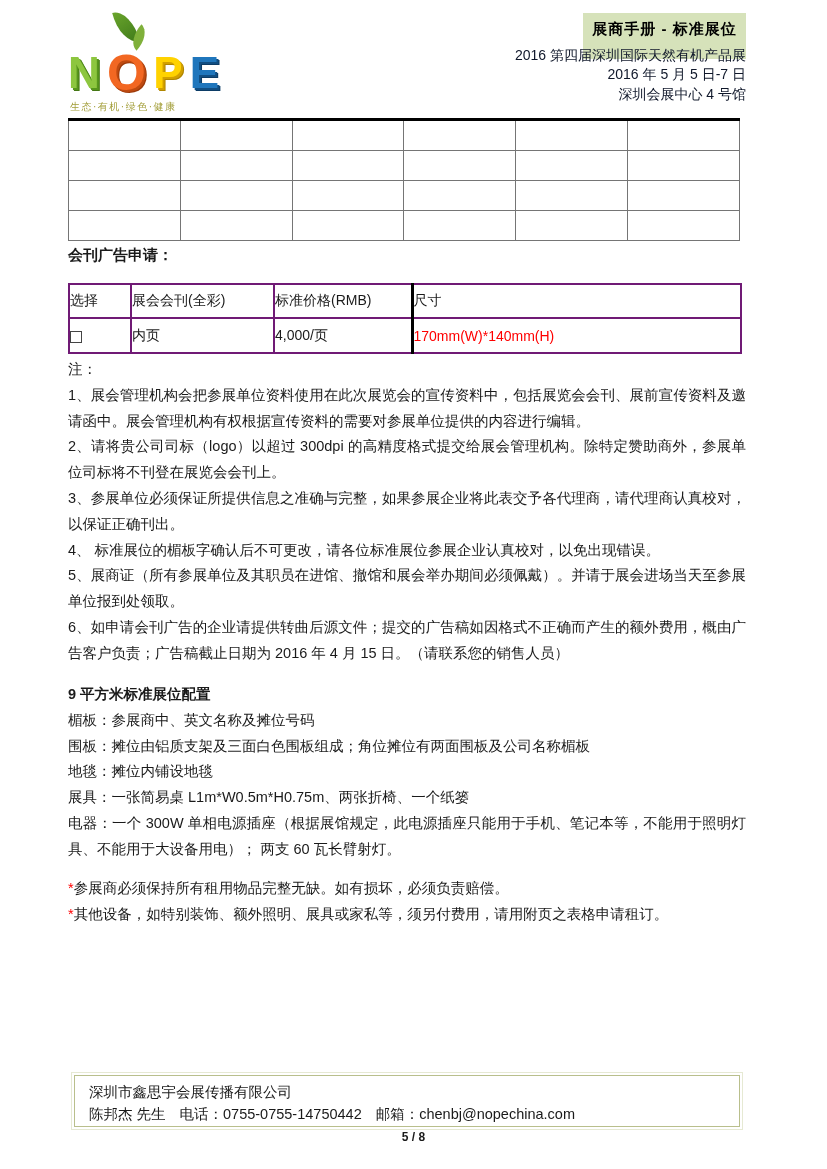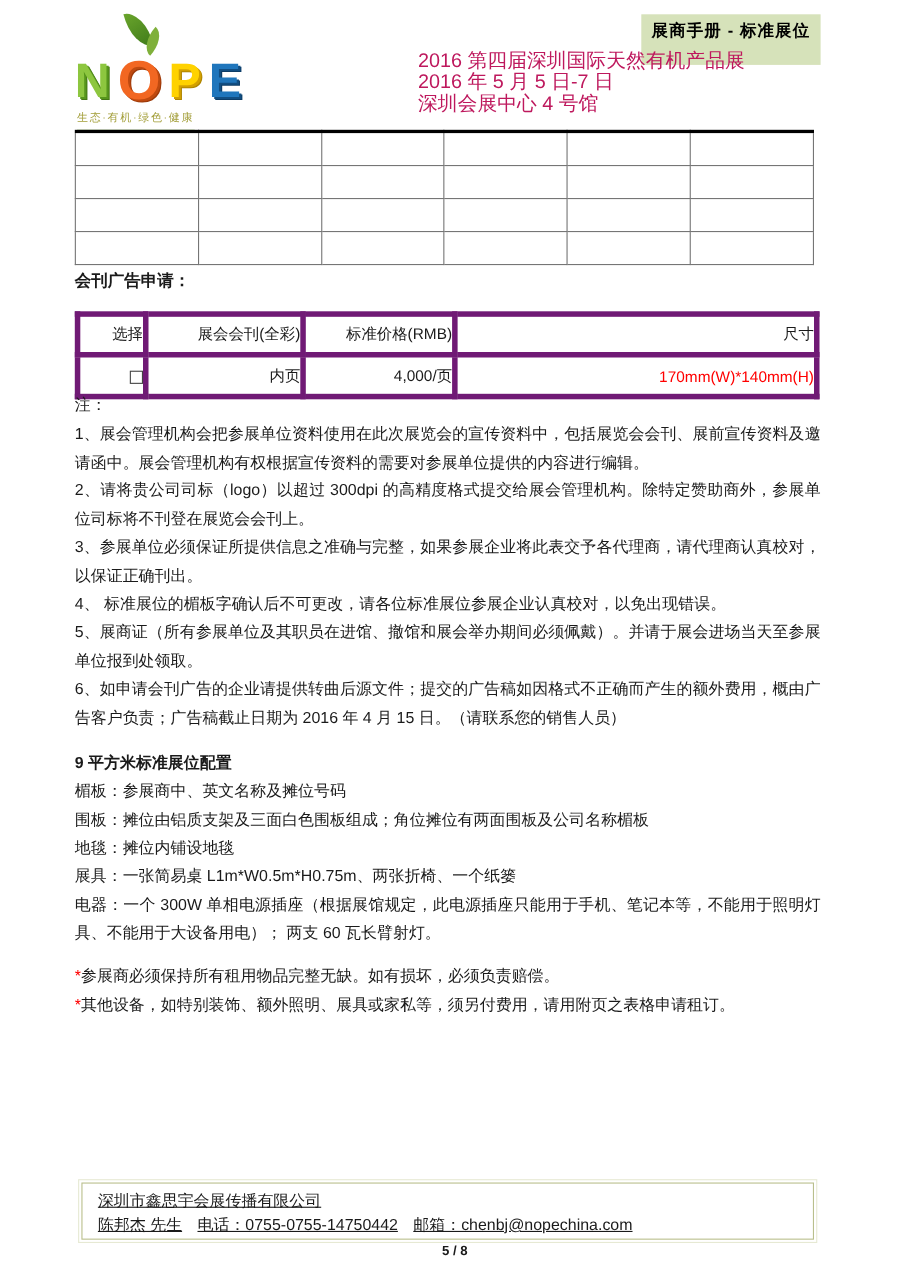--- a/index.html
+++ b/index.html
@@ -13,21 +13,21 @@
   }
   
   .badge{
     position:absolute;left:583px;top:13px;width:163px;height:46px;
     background:#d6e2ba;
     font-size:15px;font-weight:bold;color:#000;
     text-align:center;line-height:31px;letter-spacing:1px;
   }
   .header-lines{
     position:absolute;top:46px;left:380px;width:366px;
-    text-align:left;font-size:18px;line-height:19.3px;color:#be185d;
+    text-align:right;font-size:14px;line-height:19.3px;color:#0f172a;
   }
   
   .logo{position:absolute;left:68px;top:12px;width:150px;height:106px;}
   .logo-letters{
     position:absolute;left:0;top:34px;
     font-weight:bold;font-size:44px;line-height:1;white-space:nowrap;
   }
   .logo-letters span{display:inline-block;margin-right:-5px;}
   .logo-n{color:#8dc63f;text-shadow:2px 2px 0 #57961c,3px 3px 0 #447714;}
   .logo-o{color:#f26722;font-size:50px;text-shadow:2px 2px 0 #bf4a10,3px 3px 0 #9c3a0a;transform:translateY(2px);}
@@ -54,21 +54,21 @@
   }
   .top-table{border:1px solid #3a3a3a;border-top:3px solid #000;}
   .top-table td{border:1px solid #757575;height:29px;padding:0;}
   
   .ad-title{position:absolute;left:68px;top:246px;font-size:15px;font-weight:bold;}
   .ad-table{
     position:absolute;left:68px;top:283px;width:672px;
     border-collapse:collapse;table-layout:fixed;font-size:14px;
   }
   .ad-table th,.ad-table td{
-    border:5px solid #701a75;text-align:right;font-weight:normal;padding:0;
+    border:2px solid #701a75;text-align:left;font-weight:normal;padding:0;
   }
   .ad-table .hrow th{height:32px;}
   .ad-table .drow td{height:33px;}
   .ad-table .size-col{border-left:3px solid #000;}
   .red{color:#ff0000;}
   .cbx{
     display:inline-block;width:10px;height:10px;border:1px solid #444;
     vertical-align:middle;background:#fff;
   }
   
@@ -87,21 +87,21 @@
     position:absolute;left:68px;top:876px;width:678px;
     font-size:14.5px;line-height:25.8px;text-align:justify;
   }
   .warnings p{margin:0;}
   .star{color:#ff0000;}
   
   .footer-box{
     position:absolute;left:74px;top:1075px;width:666px;height:52px;
     box-sizing:border-box;border:1px solid #b9bf8c;
     outline:1px solid #e6e9d3;outline-offset:2px;
-    padding:5px 14px;font-size:14.5px;line-height:22px;background:#fff;text-decoration:underline;
+    padding:5px 14px;font-size:14.5px;line-height:22px;background:#fff;
   }
   .footer-contact span{margin-right:14px;}
   .page-num{
     position:absolute;left:0;top:1130px;width:100%;
     text-align:center;font-size:12px;font-weight:bold;
   }
 </style>
 </head>
 <body>
 

